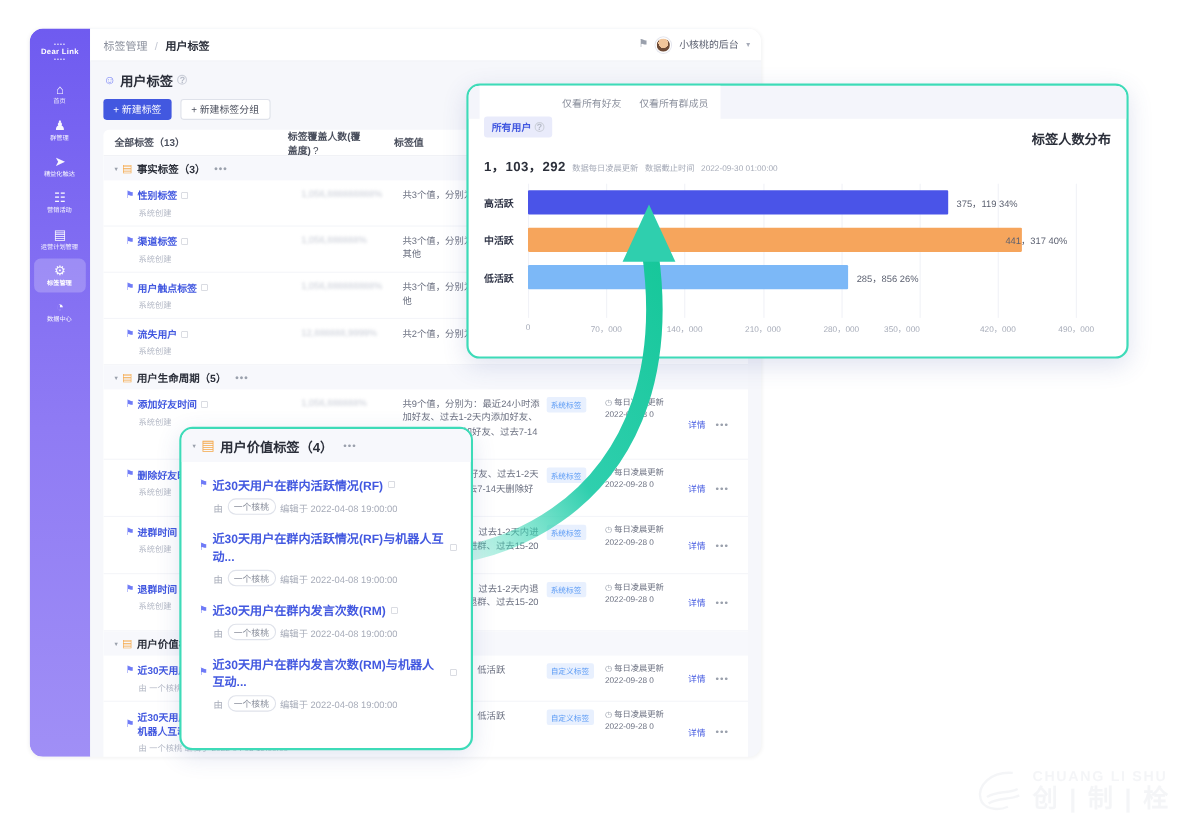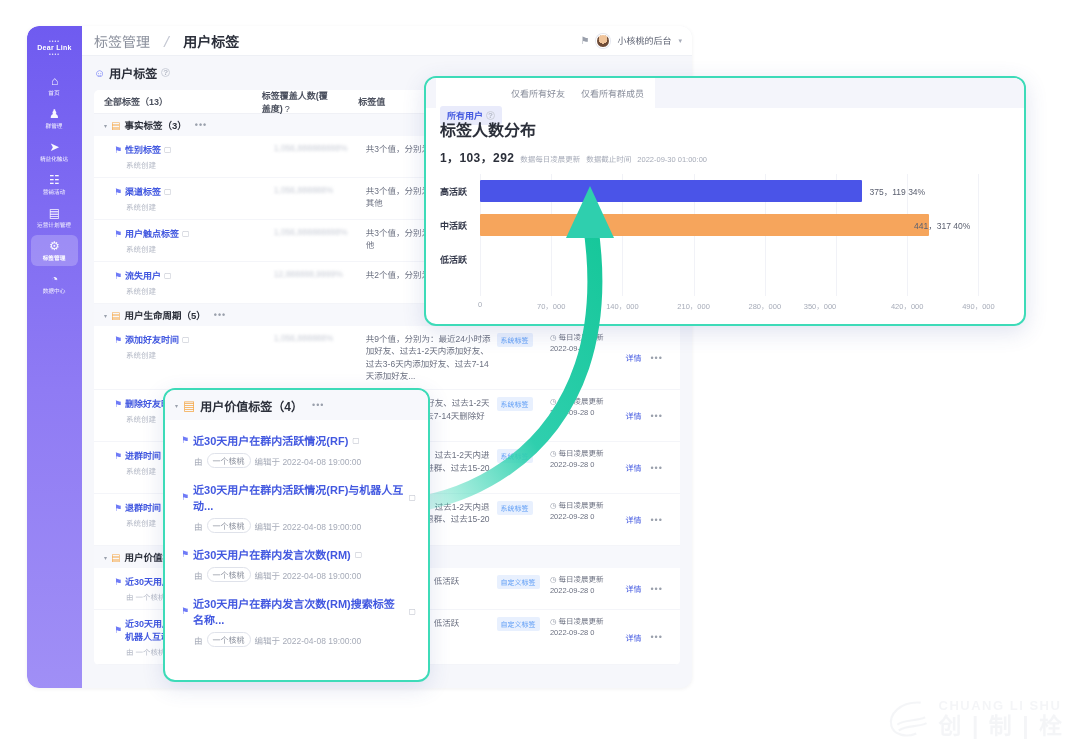--- a/index.html
+++ b/index.html
@@ -45,21 +45,21 @@
   .nav-icon { font-size:12px; line-height:13px; color:#fff; opacity:.95; }
   .nav-label { font-size:6px; color:#fff; opacity:.92; line-height:7px; transform:scale(.94); white-space:nowrap;}
   .nav-item.active .nav-label { font-weight:bold; opacity:1; }
 
   
   .main { position:absolute; left:55px; top:0; right:0; height:662px; background:#f6f7fb; }
   .topbar {
     height:30px; background:#fff; display:flex; align-items:center;
     padding:0 10px 0 12px; border-bottom:1px solid #eef0f5;
   }
-  .crumb { font-size:14px; color:#8a8f9c;font-family:Liberation Mono, monospace; }
+  .crumb { font-size:10px; color:#8a8f9c; }
   .crumb b { color:#2b2f3a; font-weight:bold; }
   .crumb .sep { margin:0 4px; color:#c3c7d2; }
   .topbar-right { margin-left:auto; display:flex; align-items:center; gap:7px; }
   .bell { font-size:10px; color:#9aa0ac; cursor:pointer; }
   .avatar {
     width:14px; height:14px; border-radius:50%;
     background:radial-gradient(circle at 50% 35%,#f0c49a 0 45%,#6d4a36 46% 100%);
     border:1px solid #fff; box-shadow:0 0 0 1px #e4e6ee;
   }
   .uname { font-size:9px; color:#5b6070; }
@@ -131,21 +131,21 @@
     box-shadow:0 6px 22px rgba(60,80,160,.16); overflow:hidden;
   }
   .chart-tabs {
     height:30px; background:#f4f5fb; display:flex; align-items:center; padding:0 10px; gap:2px;
   }
   .tabwrap { display:flex; align-items:center; background:#fff; border-radius:4px; padding:3px 4px; gap:2px;}
   .ctab { font-size:9px; color:#8a8f9c; padding:3px 7px; border-radius:3px; cursor:pointer;
           display:flex; align-items:center; gap:3px; white-space:nowrap;}
   .ctab.active { background:#e9ebfb; color:#4258e0; font-weight:bold;margin-top:45px; }
   .chart-body { padding:9px 14px 0 14px; }
-  .chart-title { font-size:16px; font-weight:bold; color:#2b2f3a; }
+  .chart-title { font-size:12px; font-weight:bold; color:#2b2f3a;text-align:right; }
   .chart-sub { margin-top:7px; display:flex; align-items:baseline; gap:6px; }
   .big-num { font-size:12px; font-weight:bold; color:#2b2f3a; letter-spacing:.4px; }
   .meta { font-size:7.5px; color:#a6abb8; }
 
   .plot { position:relative; margin-top:9px; height:140px; }
   .grid { position:absolute; inset:0 0 18px 0; }
   .gline { position:absolute; top:0; bottom:0; width:1px; background:#f1f2f7; }
   .bar-row { position:relative; height:34px; display:flex; align-items:center;justify-content:space-between; }
   .bar-label { width:40px; font-size:9px; font-weight:bold; color:#33384a; text-align:left; }
   .bar-area { position:relative; flex:1; height:22px; }
@@ -239,20 +239,25 @@
           <span class="uname">小核桃的后台</span>
           <span class="caret">▾</span>
         </div>
       </div>
 
       <div class="page-head">
         <div class="page-title">
           <span class="ptitle-icon">☺</span>
           <span>用户标签</span>
           <span class="q">?</span>
+        </div>
+        <div class="actions">
+          <div class="btn btn-primary">+ 新建标签</div>
+          <div class="btn btn-ghost">+ 新建标签分组</div>
+          <div class="search">搜索标签名称/标签值</div>
         </div>
       </div>
 
       <div class="table">
         <div class="thead">
           <div class="c-name">全部标签（13）</div>
           <div class="c-cover">
             <span>标签覆盖人数(覆盖度)</span><span class="q-inline">?</span>
           </div>
           <div class="c-value">标签值</div>
@@ -509,20 +514,24 @@
             </div>
             <div class="bar-row">
               <div class="bar-label">中活跃</div>
               <div class="bar-area">
                 <div class="bar" style="width:448.8824342857143px;background:#f6a55c"></div>
                 <div class="bar-val" style="left:434px">441，317  40%</div>
               </div>
             </div>
             <div class="bar-row">
               <div class="bar-label">低活跃</div>
+              <div class="bar-area">
+                <div class="bar" style="width:290.75638857142854px;background:#7cb8f7"></div>
+                <div class="bar-val" style="left:298.75638857142854px">285，856  26%</div>
+              </div>
             </div>
           </div>
         <div class="xaxis" id="chart-xaxis">
             <div class="xtick" style="left: 0px;">0</div>
             <div class="xtick" style="left: 71.2px;">70，000</div>
             <div class="xtick" style="left: 142.4px;">140，000</div>
             <div class="xtick" style="left: 213.6px;">210，000</div>
             <div class="xtick" style="left: 284.8px;">280，000</div>
             <div class="xtick" style="left: 340px;">350，000</div>
             <div class="xtick" style="left: 427.2px;">420，000</div>
@@ -584,21 +593,21 @@
           </div>
           <div class="hl-meta">
             <span>由</span>
             <span class="pill">一个核桃</span>
             <span>编辑于 2022-04-08 19:00:00</span>
           </div>
         </div>
         <div class="hl-item">
           <div class="hl-line">
             <span class="tag-ico">⚑</span>
-            <span class="hl-name">近30天用户在群内发言次数(RM)搜索标签名称...</span>
+            <span class="hl-name">近30天用户在群内发言次数(RM)与机器人互动...</span>
             <span class="speech">▢</span>
           </div>
           <div class="hl-meta">
             <span>由</span>
             <span class="pill">一个核桃</span>
             <span>编辑于 2022-04-08 19:00:00</span>
           </div>
         </div>
       </div>
   </div>

